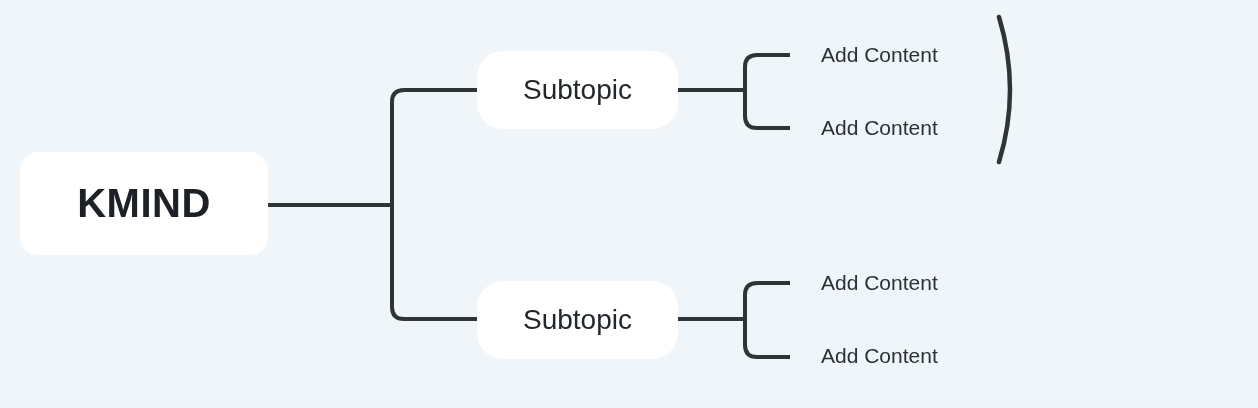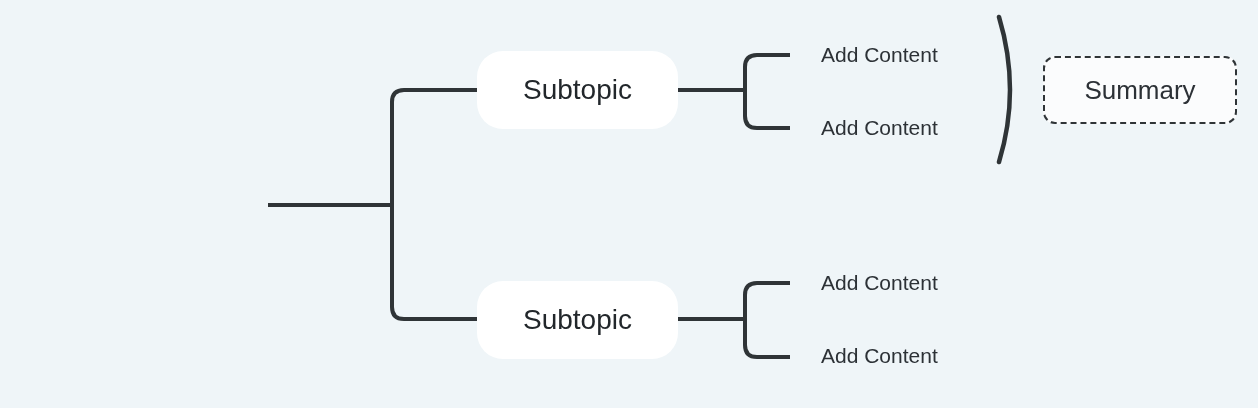--- a/index.html
+++ b/index.html
@@ -103,20 +103,23 @@
 
     <path d="M 790 55 L 757 55 Q 745 55 745 67 L 745 116 Q 745 128 757 128 L 790 128" stroke="#2f3437" stroke-width="4" stroke-linecap="butt" fill="none"></path>
 
     <path d="M 678 319 L 745 319" stroke="#2f3437" stroke-width="4" stroke-linecap="butt"></path>
 
     <path d="M 790 283 L 757 283 Q 745 283 745 295 L 745 345 Q 745 357 757 357 L 790 357" stroke="#2f3437" stroke-width="4" stroke-linecap="butt" fill="none"></path>
 
     <path d="M 999 17 Q 1021 90 999 162" stroke="#2f3437" stroke-width="4.5" stroke-linecap="round" fill="none"></path>
   </svg>
 
+  <div class="node node-boxed node-root">
+    <span>KMIND</span>
+  </div>
 
   <div class="node node-boxed node-subtopic-1">
     <span>Subtopic</span>
   </div>
 
   <div class="node node-boxed node-subtopic-2">
     <span>Subtopic</span>
   </div>
 
   <div class="node node-leaf leaf-a1">
@@ -128,17 +131,14 @@
   </div>
 
   <div class="node node-leaf leaf-b1">
     <span>Add Content</span>
   </div>
 
   <div class="node node-leaf leaf-b2">
     <span>Add Content</span>
   </div>
 
-  <div class="node node-summary">
-    <span>Summary</span>
-  </div>
 
 </div>
 
 </body></html>

